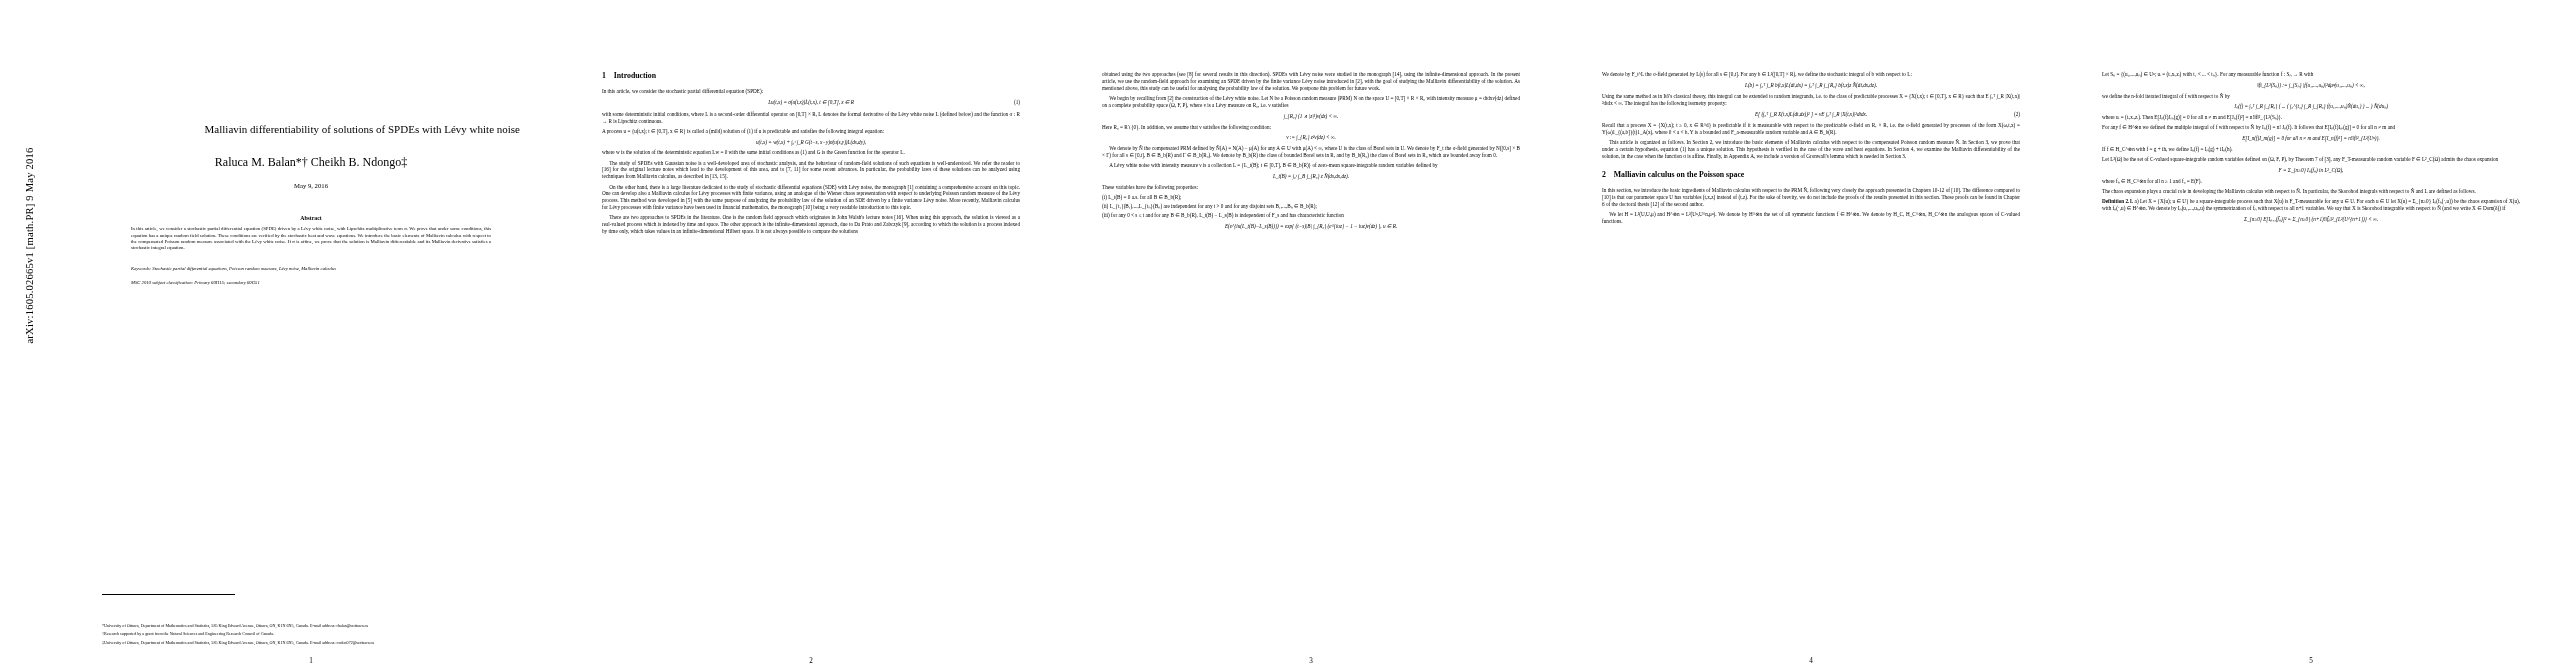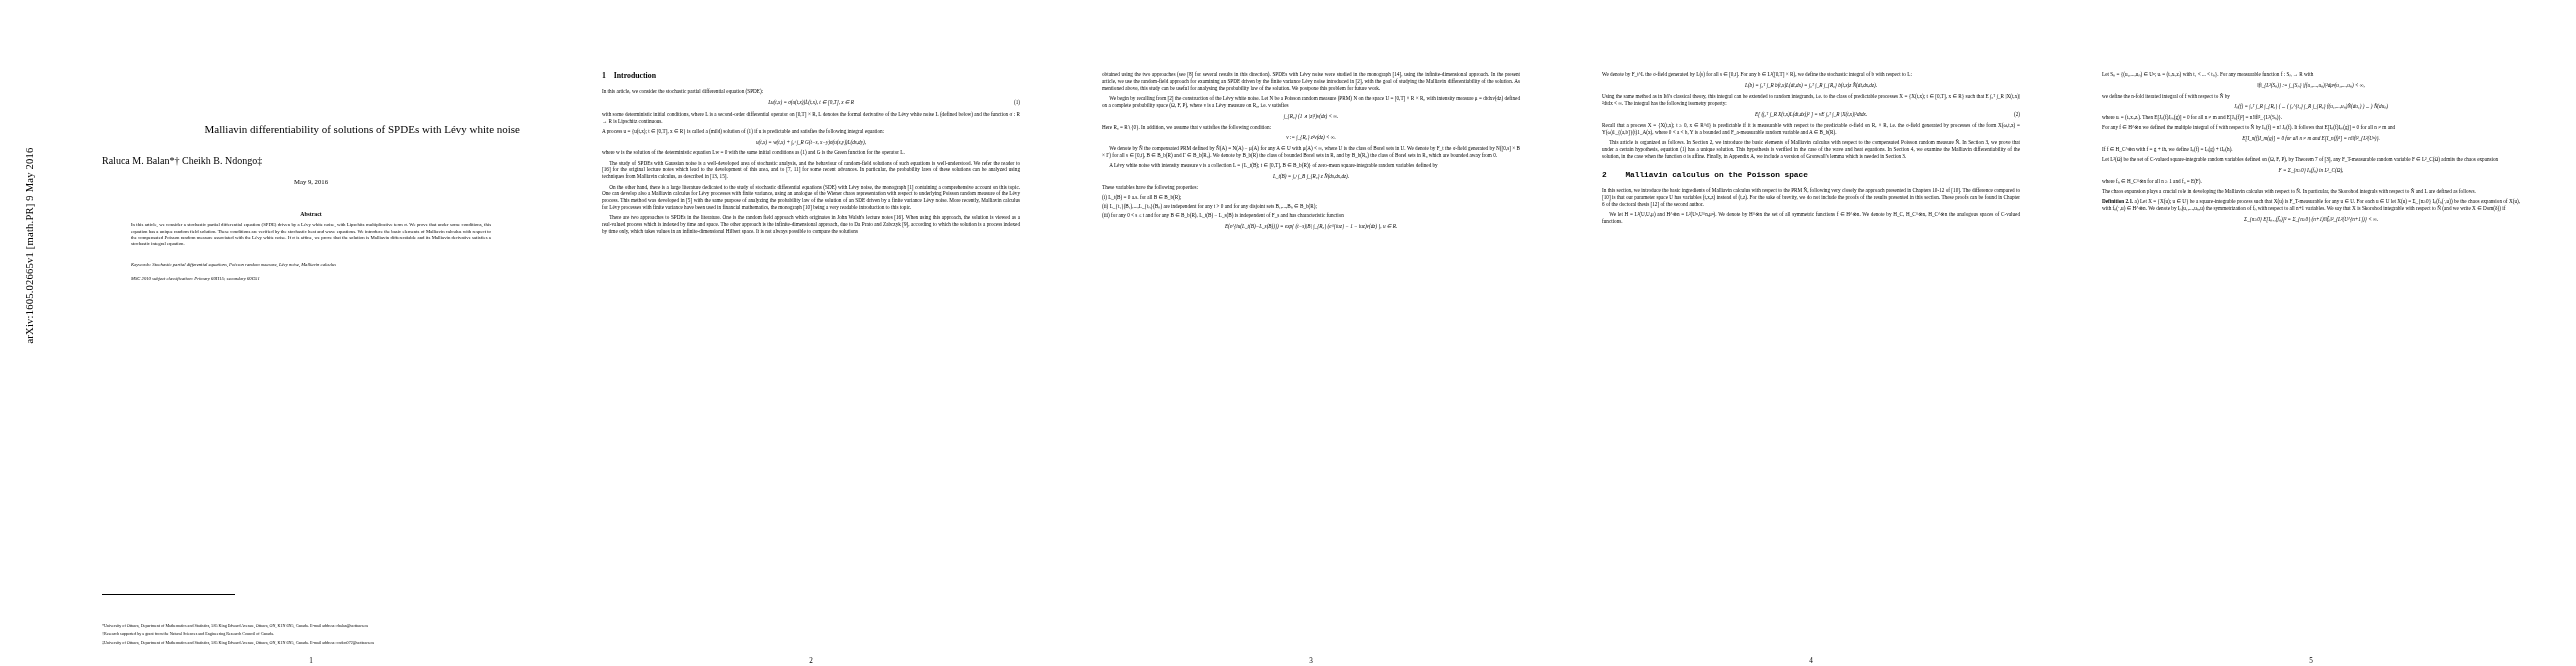--- a/index.html
+++ b/index.html
@@ -66,21 +66,22 @@
   }
   .title {
     text-align: right;
     font-size: 11px;
     line-height: 1.3;
     margin-top: 51px;
     margin-bottom: 19px;
     font-weight: normal;
   }
   .authors {
-    font-size: 10px;
+    text-align: center;
+    font-size: 12px;
     margin-bottom: 12.2px;
   }
   .date {
     text-align: center;
     font-size: 6.7px;
     margin-bottom: 25.6px;
   }
   .abs-head {
     text-align: center;
     font-size: 5.8px;
@@ -125,21 +126,20 @@
   .footnotes p { margin: 0 0 2.8px 0; }
   .sec {
     font-size: 7.8px;
     font-weight: bold;
     margin: 0 0 6.7px 0;
   }
   .sec2 {
     font-size: 7.8px;
     font-weight: bold;
     margin: 10px 0 6.7px 0;
-    font-family: Liberation Mono, monospace;
   }
   .col p {
     margin: 0 0 3.3px 0;
     text-indent: 7.2px;
   }
   .col p.noind { text-indent: 0; }
   .eq {
     display: block;
     text-align: center;
     margin: 4.4px 0 4.4px 0;

